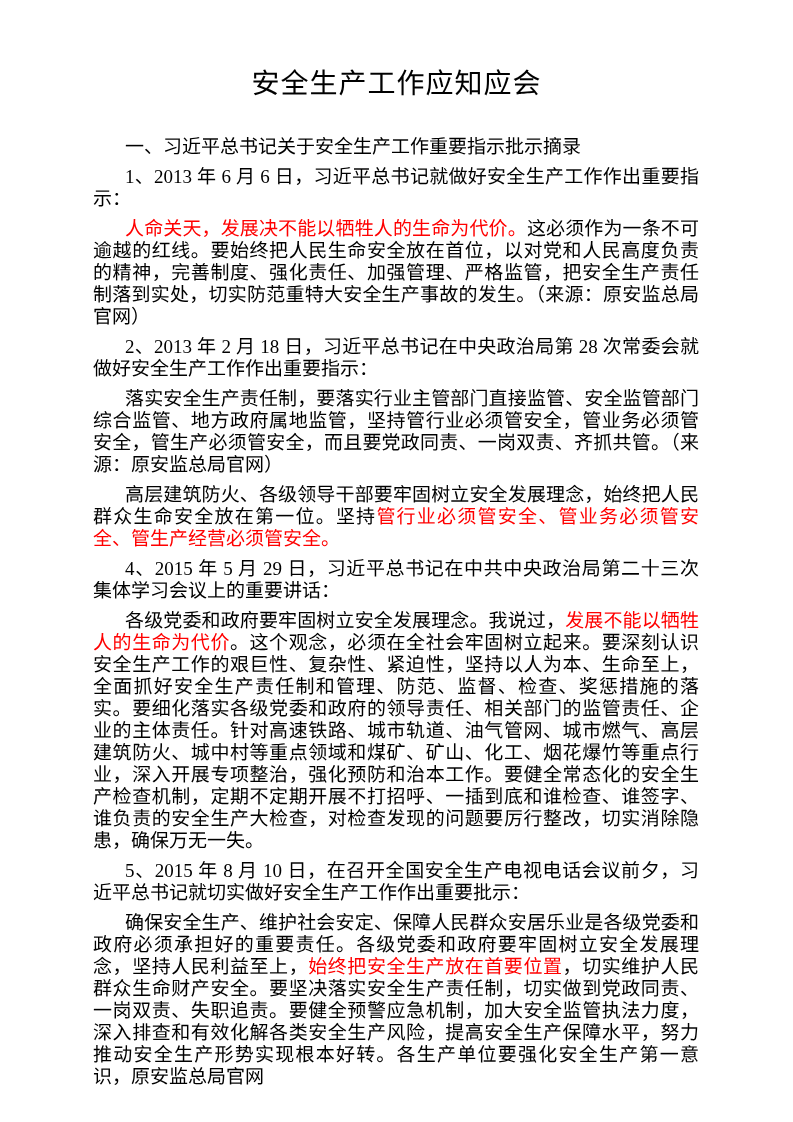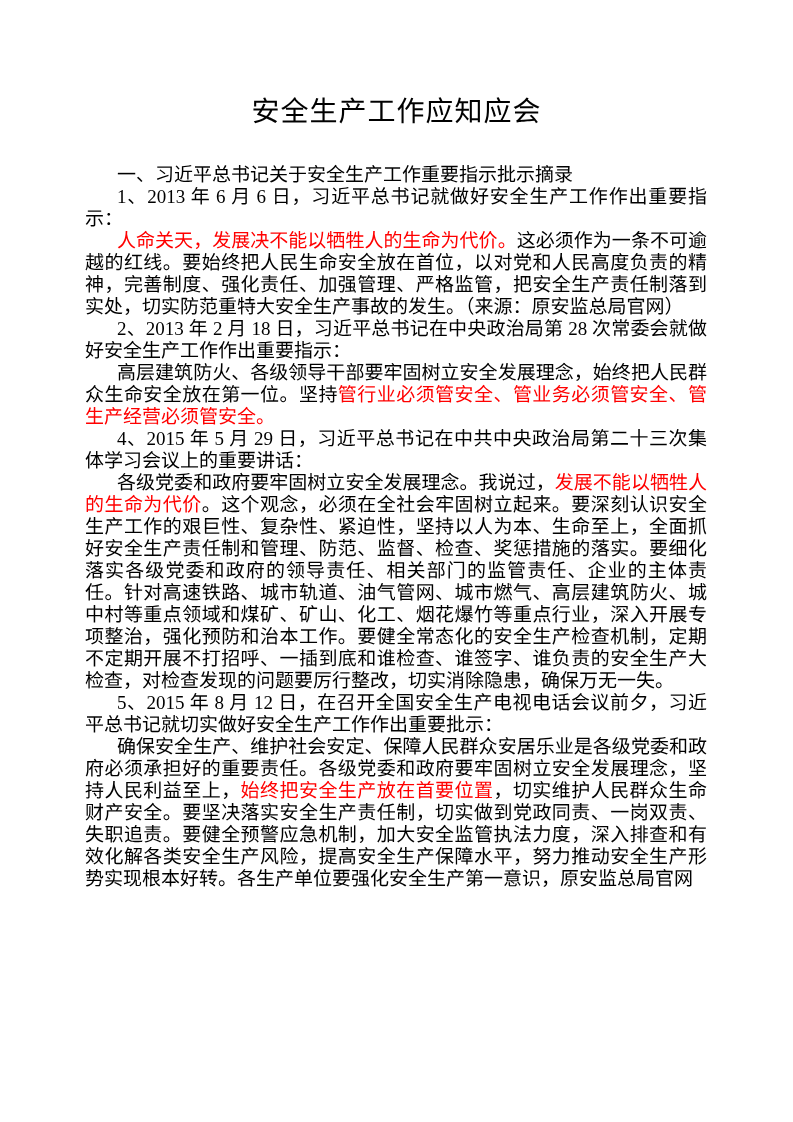--- a/index.html
+++ b/index.html
@@ -15,55 +15,56 @@
     font-family:"Liberation Serif", serif;
   }
   .page{
     position:relative;
     width:793px;height:1122px;
     background:var(--page-bg);
     color:var(--text-color);
     overflow:hidden;
   }
   .doc-title{
-    padding-top:92px;
+    padding-top:64px;
     text-align:center;
     font-family:"Liberation Sans", sans-serif;
     font-size:28px;
     line-height:40px;
     font-weight:500;
     letter-spacing:1px;
     color:var(--text-color);
   }
   .doc-body{
     margin:32px 86px 0 85px;
     width:622px;
     font-size:19px;
     line-height:22px;
     text-align:justify;
     color:var(--text-color);
   }
   .doc-body p{
-    margin:0;
+    margin:8px;
     padding:0;
     text-indent:32px;
   }
   .doc-body span.red{
     color:var(--highlight-color);
   }
 </style>
 </head>
 <body>
 
 <div class="page">
   <div class="doc-title">安全生产工作应知应会</div>
   <div class="doc-body">
       <p><span>一、习近平总书记关于安全生产工作重要指示批示摘录</span></p>
       <p><span>1、2013 年 6 月 6 日，习近平总书记就做好安全生产工作作出重要指示：</span></p>
       <p><span class="red">人命关天，发展决不能以牺牲人的生命为代价。</span><span>这必须作为一条不可逾越的红线。要始终把人民生命安全放在首位，以对党和人民高度负责的精神，完善制度、强化责任、加强管理、严格监管，把安全生产责任制落到实处，切实防范重特大安全生产事故的发生。（来源：原安监总局官网）</span></p>
       <p><span>2、2013 年 2 月 18 日，习近平总书记在中央政治局第 28 次常委会就做好安全生产工作作出重要指示：</span></p>
+      <p><span>落实安全生产责任制，要落实行业主管部门直接监管、安全监管部门综合监管、地方政府属地监管，坚持管行业必须管安全，管业务必须管安全，管生产必须管安全，而且要党政同责、一岗双责、齐抓共管。（来源：原安监总局官网）</span></p>
       <p><span>高层建筑防火、各级领导干部要牢固树立安全发展理念，始终把人民群众生命安全放在第一位。坚持</span><span class="red">管行业必须管安全、管业务必须管安全、管生产经营必须管安全。</span></p>
       <p><span>4、2015 年 5 月 29 日，习近平总书记在中共中央政治局第二十三次集体学习会议上的重要讲话：</span></p>
       <p><span>各级党委和政府要牢固树立安全发展理念。我说过，</span><span class="red">发展不能以牺牲人的生命为代价</span><span>。这个观念，必须在全社会牢固树立起来。要深刻认识安全生产工作的艰巨性、复杂性、紧迫性，坚持以人为本、生命至上，全面抓好安全生产责任制和管理、防范、监督、检查、奖惩措施的落实。要细化落实各级党委和政府的领导责任、相关部门的监管责任、企业的主体责任。针对高速铁路、城市轨道、油气管网、城市燃气、高层建筑防火、城中村等重点领域和煤矿、矿山、化工、烟花爆竹等重点行业，深入开展专项整治，强化预防和治本工作。要健全常态化的安全生产检查机制，定期不定期开展不打招呼、一插到底和谁检查、谁签字、谁负责的安全生产大检查，对检查发现的问题要厉行整改，切实消除隐患，确保万无一失。</span></p>
-      <p><span>5、2015 年 8 月 12 日，在召开全国安全生产电视电话会议前夕，习近平总书记就切实做好安全生产工作作出重要批示：</span></p>
+      <p><span>5、2015 年 8 月 10 日，在召开全国安全生产电视电话会议前夕，习近平总书记就切实做好安全生产工作作出重要批示：</span></p>
       <p><span>确保安全生产、维护社会安定、保障人民群众安居乐业是各级党委和政府必须承担好的重要责任。各级党委和政府要牢固树立安全发展理念，坚持人民利益至上，</span><span class="red">始终把安全生产放在首要位置</span><span>，切实维护人民群众生命财产安全。要坚决落实安全生产责任制，切实做到党政同责、一岗双责、失职追责。要健全预警应急机制，加大安全监管执法力度，深入排查和有效化解各类安全生产风险，提高安全生产保障水平，努力推动安全生产形势实现根本好转。各生产单位要强化安全生产第一意识，原安监总局官网</span></p>
     </div>
 </div>
 
 </body></html>

